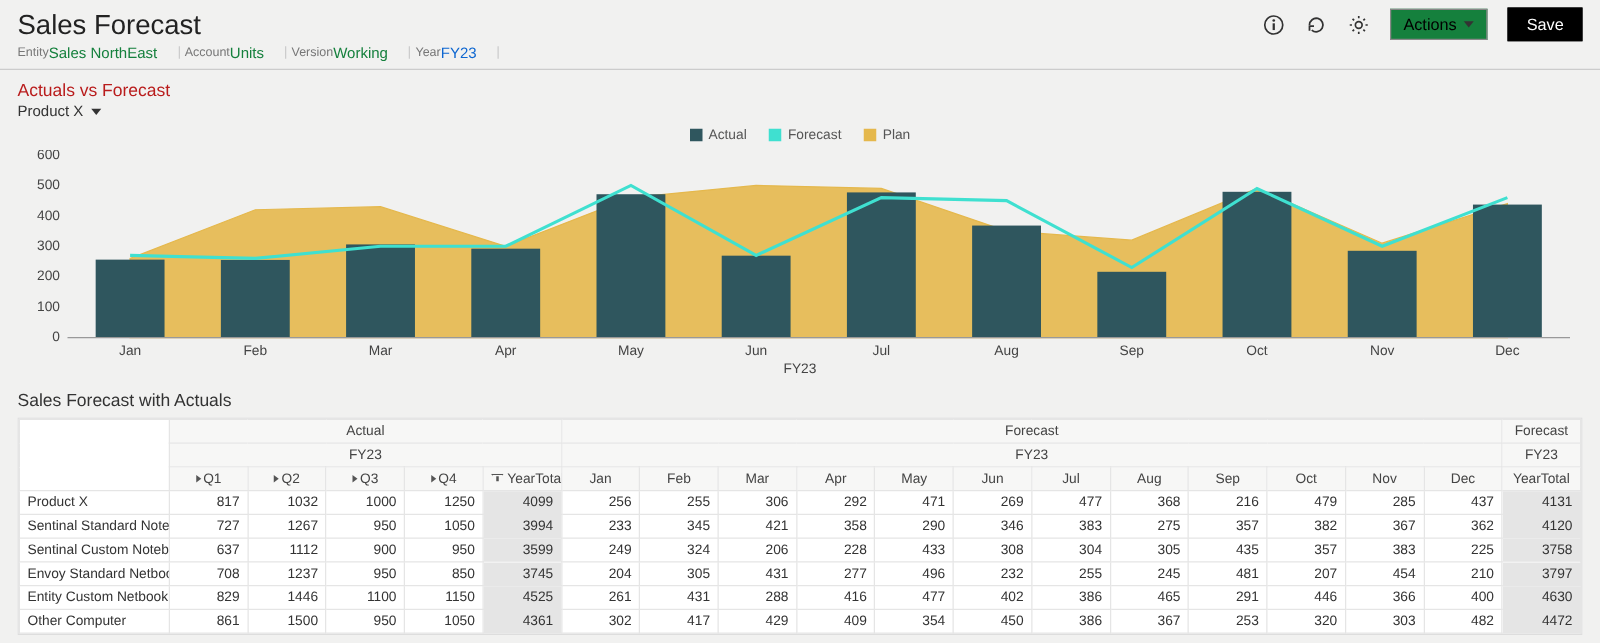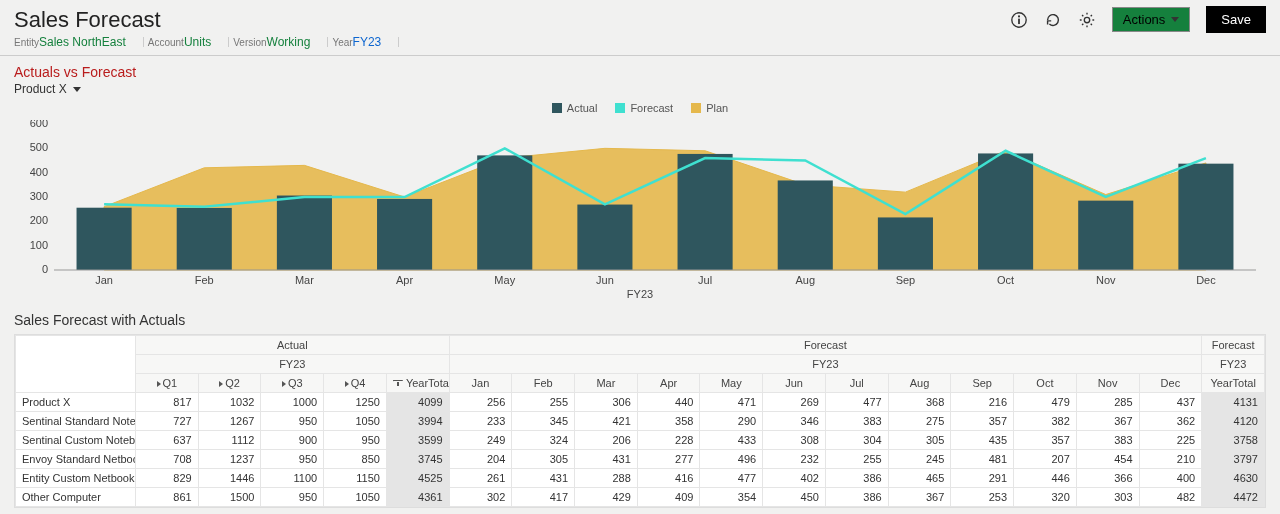--- a/index.html
+++ b/index.html
@@ -202,21 +202,21 @@
         <tr>
           <td class="rowhdr">Product X</td>
           <td>817</td>
           <td>1032</td>
           <td>1000</td>
           <td>1250</td>
           <td class="yt">4099</td>
           <td>256</td>
           <td>255</td>
           <td>306</td>
-          <td>440</td>
+          <td>292</td>
           <td>471</td>
           <td>269</td>
           <td>477</td>
           <td>368</td>
           <td>216</td>
           <td>479</td>
           <td>285</td>
           <td>437</td>
           <td class="yt">4131</td>
         </tr>

